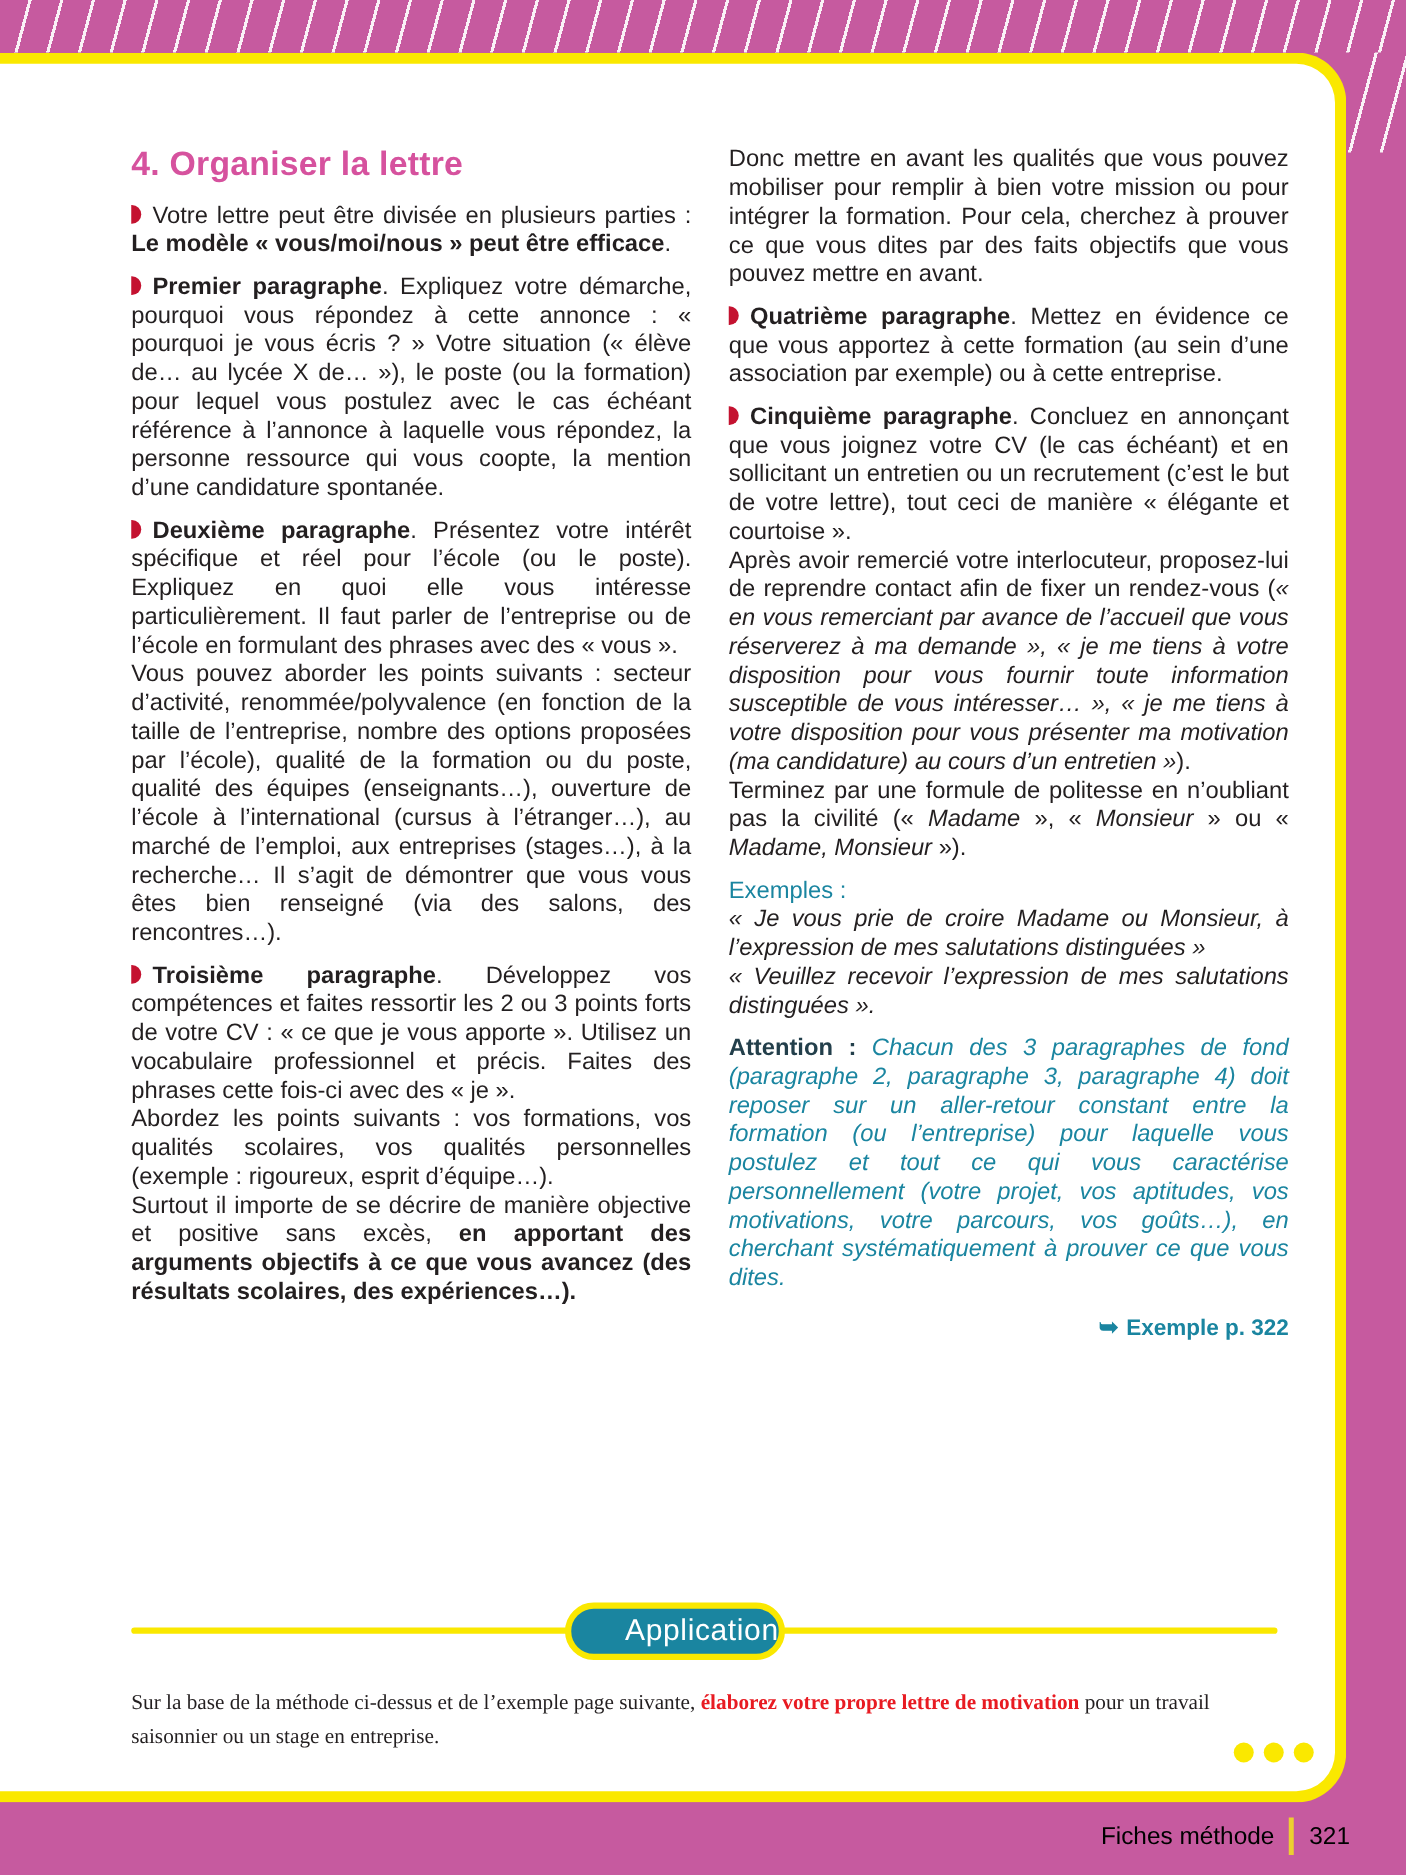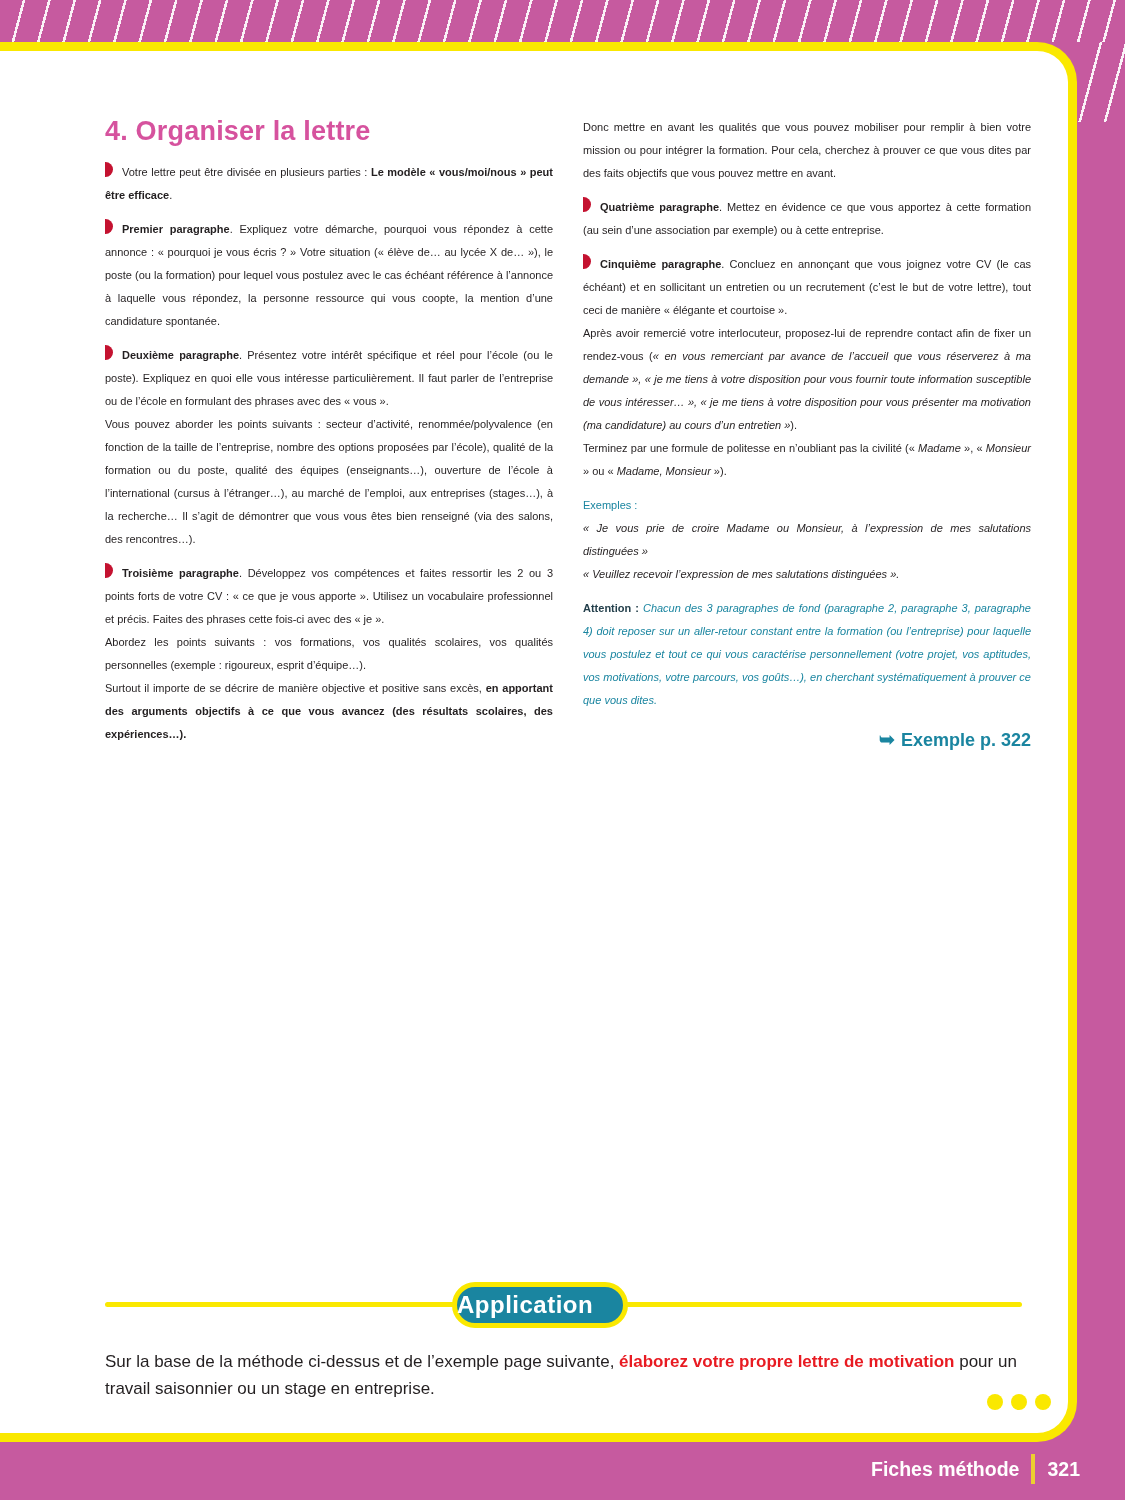--- a/index.html
+++ b/index.html
@@ -27,21 +27,21 @@
     position:absolute;left:0;top:42px;width:1077px;height:990px;
     box-sizing:border-box;padding:74px 37px 0 105px;
   }
   .cols{display:flex;gap:30px;}
   .col{width:448px;}
   .title{
     font-size:27px;font-weight:bold;color:#d6529e;
     margin:0 0 14px 0;letter-spacing:.2px;
   }
   p.body{
-    font-size:11px;line-height:23px;color:#231f20;
+    font-size:19px;line-height:23px;color:#231f20;
     text-align:justify;margin:0;
   }
   p.mt{margin-top:11px;}
   .b{font-weight:bold;}
   .i{font-style:italic;}
   .teal{color:#1a85a0;}
   .teal-b{color:#1a85a0;font-weight:normal;}
   .attn-label{color:#233f4b;font-weight:bold;}
   .bullet{
     display:inline-block;width:8px;height:15px;background:#c41230;
@@ -52,34 +52,34 @@
     margin-top:16px;
   }
   .example-link .arrow{font-size:19px;margin-right:6px;}
   .app-line{
     position:absolute;left:105px;top:1302px;width:917px;height:5px;
     background:#fae800;border-radius:3px;
   }
   .app-pill{
     position:absolute;left:452px;top:1282px;width:176px;height:46px;
     box-sizing:border-box;background:#1a85a0;border:5px solid #fae800;
-    border-radius:26px;color:#ffffff;font-weight:bold;font-size:24px;
-    text-align:left;line-height:35px;letter-spacing:.5px;
+    border-radius:26px;color:#ffffff;font-weight:normal;font-size:24px;
+    text-align:right;line-height:35px;letter-spacing:.5px;
   }
   .app-text{
     position:absolute;left:105px;top:1348px;width:916px;
-    font-size:17px;line-height:27px;color:#231f20;
+    font-size:17px;line-height:27px;color:#231f20;font-family:Liberation Serif, serif;
   }
   .red-b{color:#e81b22;font-weight:bold;}
   .dots{position:absolute;left:987px;top:1394px;display:flex;gap:8px;}
   .dot{width:16px;height:16px;border-radius:50%;background:#fae800;}
   .footer{
     position:absolute;right:45px;top:1452px;height:34px;
     display:flex;align-items:center;gap:12px;
-    color:#ffffff;font-weight:bold;font-size:19.5px;
+    color:#000000;font-weight:normal;font-size:19.5px;
   }
   .footer-divider{width:4px;height:30px;background:#eccf30;}
 </style>
 </head>
 <body>
 
 <div class="stripes-top"></div>
 <div class="stripes-right"></div>
 
 <div class="panel"></div>

